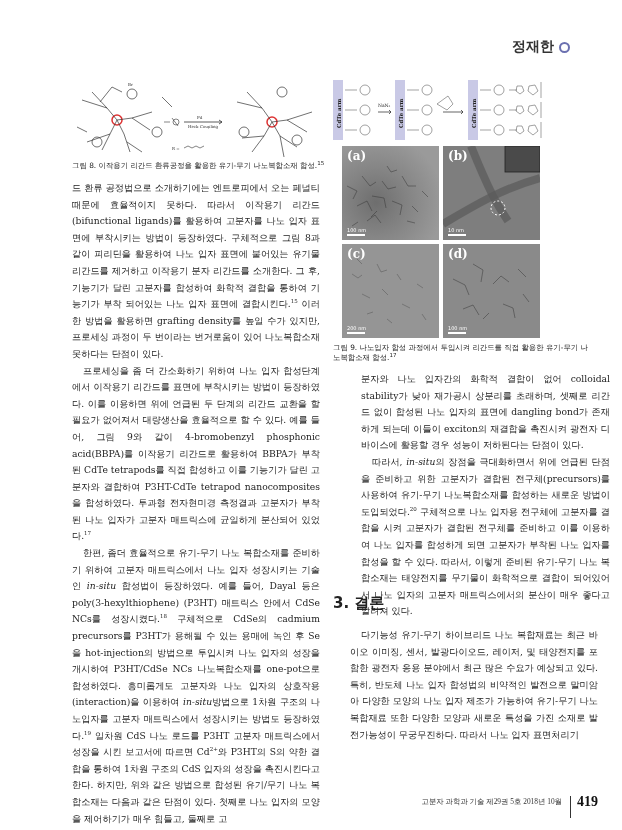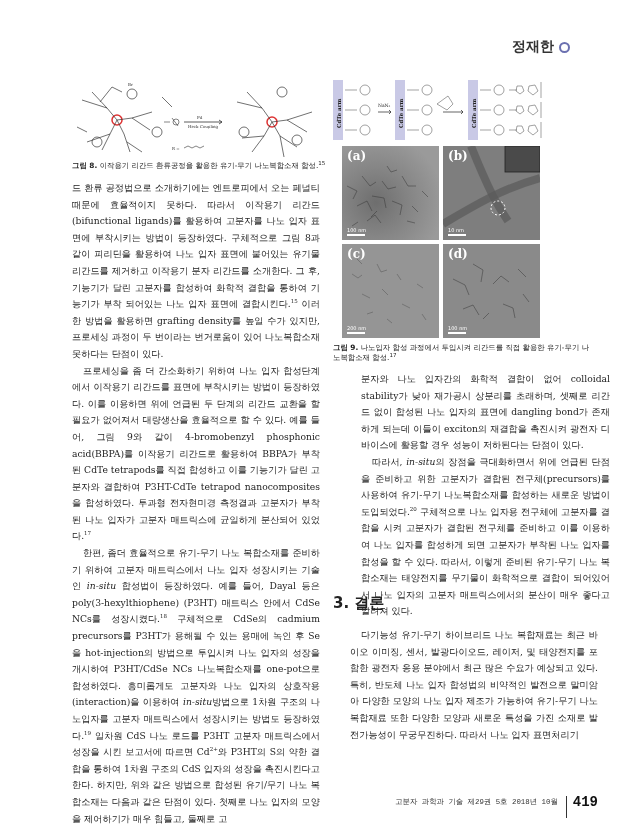--- a/index.html
+++ b/index.html
@@ -12,37 +12,37 @@
   .col { position:absolute; width:248px; font-size:9.2px; line-height:16.6px; text-align:justify; }
   .col-left { left:72px; top:180px; }
   .col-right { left:333px; top:371px; width:249px;margin-left:28px; }
   .col p { margin:0; }
   .col p.indent { text-indent:11px; }
   sup { font-size:5.5px; line-height:0; vertical-align:super; }
   i { font-style:italic; }
 
   .fig8 { position:absolute; left:72px; top:72px; width:250px; height:88px; }
   .cap { position:absolute; font-family:"DejaVu Sans", sans-serif; font-size:7.4px; line-height:10px; color:#222; }
-  .cap b { font-weight:bold; }
+  .cap b { font-weight:normal; }
   .cap8 { left:72px; top:161px; width:260px; }
   .cap9 { left:333px; top:343px; width:260px; }
 
   .fig9-scheme { position:absolute; left:333px; top:78px; width:220px; height:66px; }
   .tem-grid { position:absolute; left:342px; top:146px; width:200px; height:193px; }
   .tem { position:absolute; width:97px; height:94px; background:#8a8a8a; overflow:hidden; }
   .tem .lbl { position:absolute; left:5px; top:3px; font-family:"DejaVu Serif", serif; font-weight:bold;
               font-size:12px; color:#fff; }
   .tem .scale { position:absolute; left:5px; bottom:4px; font-family:"DejaVu Sans", sans-serif; font-size:5px; color:#fff; }
   .tem .scale::after { content:""; display:block; width:18px; height:2px; background:#fff; margin-top:1px; }
 
   .section { position:absolute; left:333px; top:594px; font-family:"DejaVu Sans", sans-serif; font-size:15px; font-weight:bold; color:#222; }
   .col-right2 { left:350px; top:627px; }
 
   .footer { position:absolute; bottom:17px; right:24px; display:flex; align-items:center;
-            font-family:Liberation Mono, monospace; font-size:7.4px; color:#333; }
+            font-family:Liberation Serif, serif; font-size:7.4px; color:#333; }
   .footer .sep { width:1px; height:22px; background:#333; margin:0 6px 0 8px; position:relative; top:5px; }
   .footer .pg { font-size:14px; font-weight:bold; color:#111; }
 </style>
 </head>
 <body>
 
 <div class="header">
   <span>정재한</span>
   <span class="circle"></span>
 </div>

